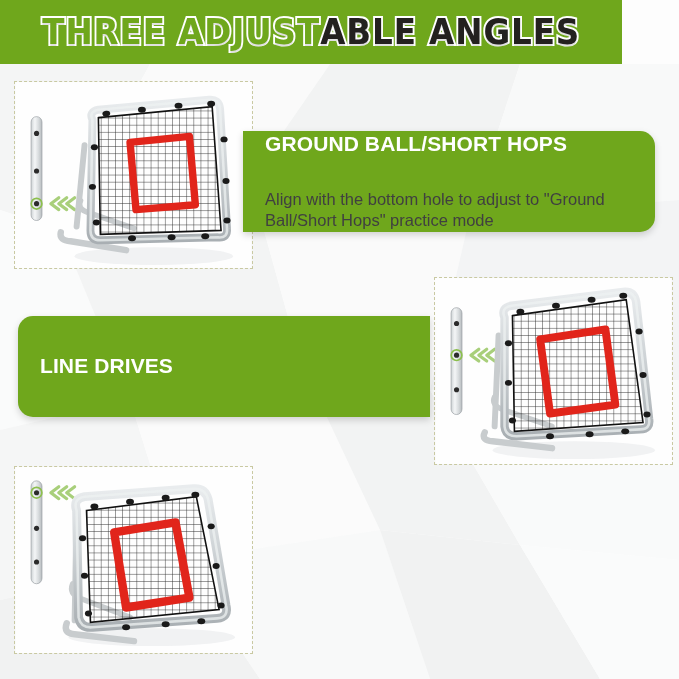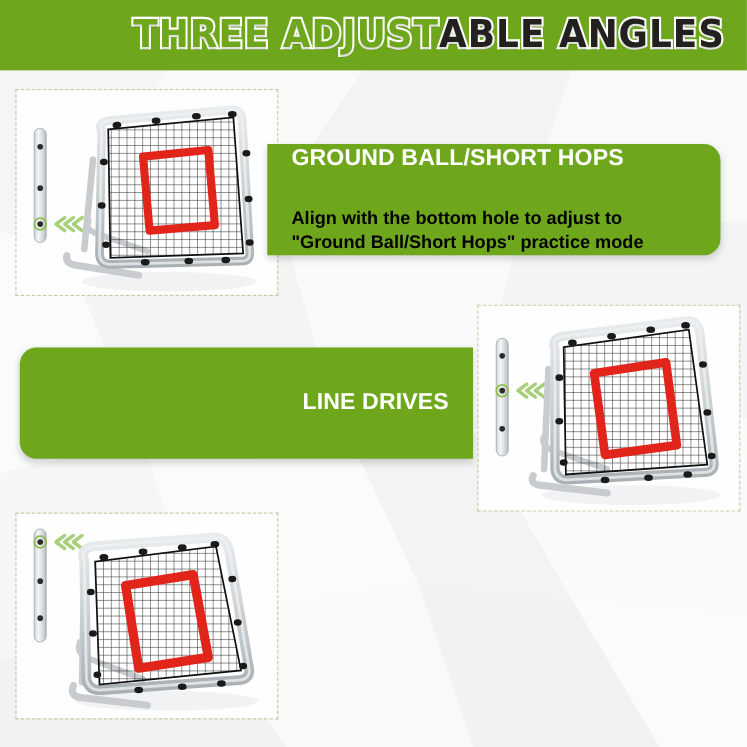--- a/index.html
+++ b/index.html
@@ -9,23 +9,23 @@
     background:#ffffff;
     position:relative;
   }
   #stage{position:relative;width:679px;height:679px;overflow:hidden;background:#fdfdfd;}
 
   
   .bg-facets{position:absolute;inset:0;z-index:0;}
 
   
   .header{
-    position:absolute;left:0;top:0;width:679px;height:64px;
+    position:absolute;left:0;top:0;width:622px;height:64px;
     background:#6fa71c;z-index:3;
-    display:flex;align-items:center;justify-content:flex-end;
+    display:flex;align-items:center;justify-content:center;
   }
   .header-title{
     font-family:"DejaVu Sans",sans-serif;
     font-weight:700;font-size:35px;letter-spacing:1px;
     line-height:1;white-space:nowrap;
     transform:scaleX(0.93);
     display:flex;align-items:baseline;
   }
   .ht-a{
     color:#6fa71c;
@@ -52,28 +52,28 @@
   
   .panel{
     position:absolute;z-index:4;
     background:#6fa71c;
     box-sizing:border-box;
     padding:0 22px;
     display:flex;flex-direction:column;justify-content:center;
     box-shadow:0 3px 7px rgba(0,0,0,.17);
   }
   .panel.right{border-radius:0 15px 15px 0;}
-  .panel.left{border-radius:15px 0 0 15px;align-items:flex-end;}
+  .panel.left{border-radius:15px 0 0 15px;}
   .panel-title{
     color:#ffffff;font-weight:700;
     font-size:21px;line-height:1.12;
     letter-spacing:.1px;margin-bottom:2px;
   }
   .panel-desc{
-    color:#000000;font-weight:700;
+    color:#404040;font-weight:400;
     font-size:16.5px;line-height:1.28;margin-top:32px;
   }
 
   #p1{left:243px;top:131px;width:412px;height:101px;}
   #p2{left:18px;top:316px;width:412px;height:101px;}
   #p3{left:243px;top:501px;width:412px;height:101px;}
 
   #ph1{left:14px;top:81px;width:239px;height:188px;}
   #ph2{left:434px;top:277px;width:239px;height:188px;}
   #ph3{left:14px;top:466px;width:239px;height:188px;}

